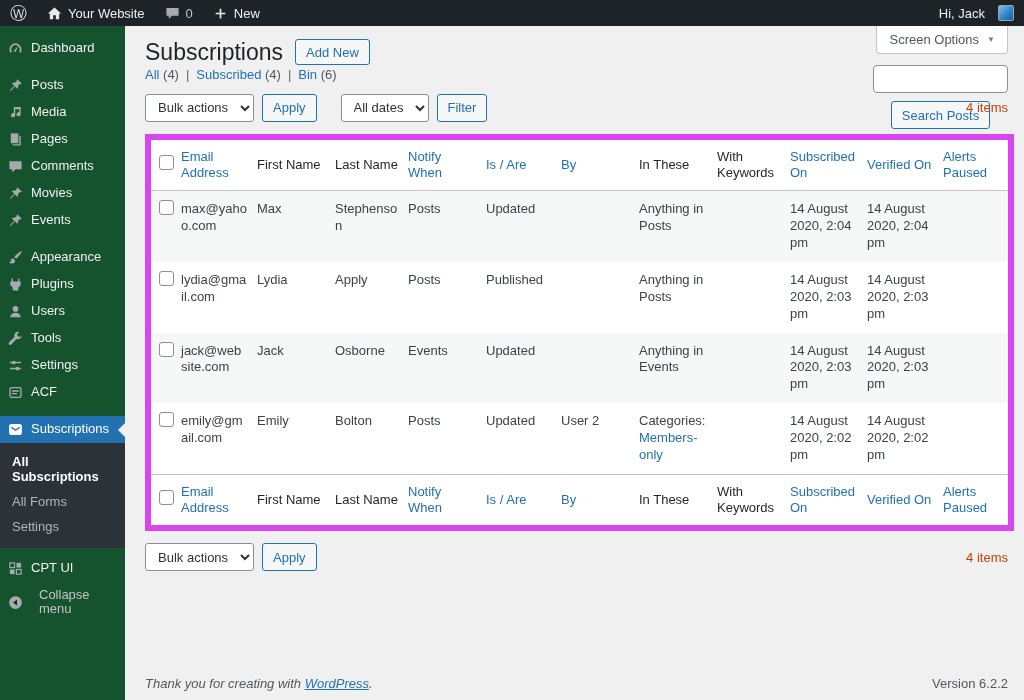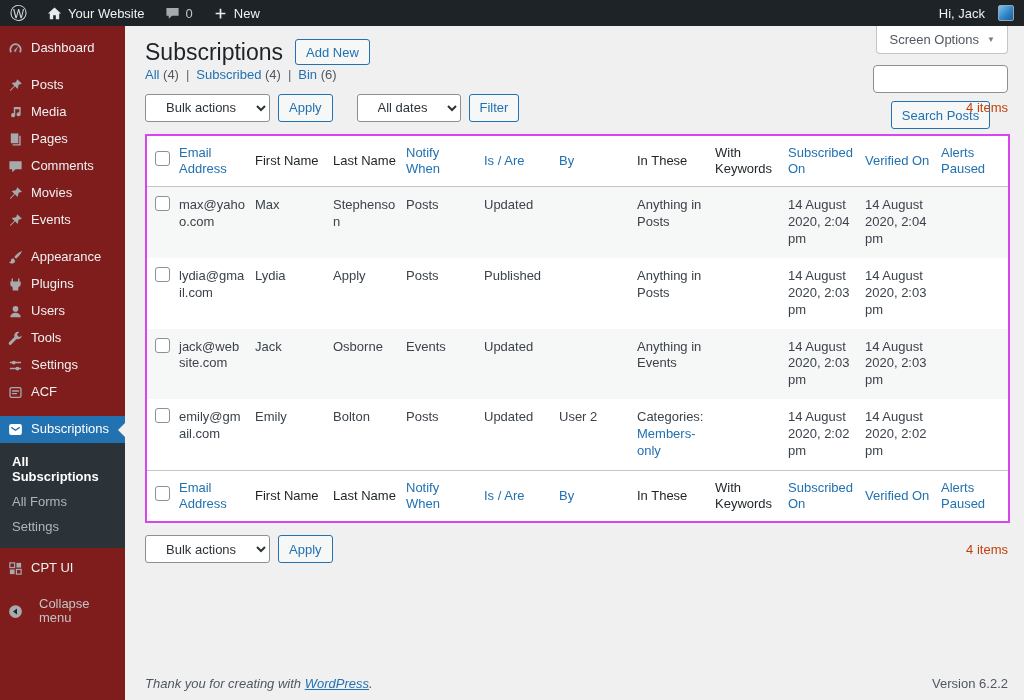--- a/index.html
+++ b/index.html
@@ -16,36 +16,36 @@
   .ab-item svg { width:15px; height:15px; }
   .ab-icon { color:#a7aaad; display:flex; align-items:center; }
   .ab-icon.bright { color:#e8eaec; }
   .wp-logo { font-size:17px; color:#d5d8dc; line-height:1; }
   .ab-count { color:#c3c4c7; }
   .avatar { width:16px; height:16px; border-radius:2px; margin-left:7px;
     background:linear-gradient(135deg,#7ec1f2 0%,#2f86c9 55%,#1b5f9b 100%);
     border:1px solid #9ea3a8; }
 
   
-  .sidebar { position:fixed; top:26px; left:0; bottom:0; width:125px; background:#7f1d1d;
+  .sidebar { position:fixed; top:26px; left:0; bottom:0; width:125px; background:#14532d;
     color:#f0f0f1; font-size:13px; padding-top:9px; z-index:50; }
   .menu-item { display:flex; align-items:center; gap:8px; padding:6px 8px; cursor:pointer;
     position:relative; color:#f0f0f1; line-height:1.1; }
   .menu-item svg { width:15px; height:15px; flex:none; color:#a7aaad; }
   .menu-item.gap { margin-top:10px; }
   .menu-item.active { background:#2271b1; color:#fff; }
   .menu-item.active svg { color:#fff; }
   .active-arrow { position:absolute; right:0; top:50%; transform:translateY(-50%);
     width:0; height:0; border-top:7px solid transparent; border-bottom:7px solid transparent;
     border-right:7px solid #f0f0f1; }
   .submenu { background:#2c3338; padding:6px 0 9px; }
   .submenu-item { padding:5px 12px; color:#b0b5b9; cursor:pointer; font-size:13px; }
   .submenu-item.current { color:#fff; font-weight:700; }
   .menu-item.cpt { margin-top:7px; }
-  .menu-item.collapse { margin-top:9px; color:#c3c4c7;gap:16px; }
+  .menu-item.collapse { color:#c3c4c7;gap:16px; }
 
   
   .content { margin-left:125px; margin-top:26px; height:674px; position:relative; }
   .screen-options { position:absolute; top:0; right:16px; background:#fff;
     border:1px solid #c3c4c7; border-top:none; border-radius:0 0 4px 4px;
     padding:6px 12px; font-size:13px; color:#50575e; display:flex; gap:8px;
     align-items:center; cursor:pointer; }
   .so-arrow { font-size:8px; color:#787c82; }
 
   .page-inner { padding:12px 16px 0 20px; position:relative; }
@@ -60,25 +60,25 @@
   .subsubsub a { color:#2271b1; text-decoration:none; cursor:pointer; }
   .subsubsub .count { color:#50575e; }
   .subsubsub .sep { margin:0 7px; color:#646970; }
 
   .search-form { position:absolute; top:39px; right:16px; display:flex; gap:8px; align-items:center;flex-direction:column; }
   .search-input { width:135px; height:28px; border:1px solid #8c8f94; border-radius:4px;
     background:#fff; padding:0 8px; font-size:13px; }
 
   .tablenav { display:flex; align-items:center; gap:8px; margin-top:11px; position:relative; height:30px; }
   .wp-select { height:28px; border:1px solid #8c8f94; border-radius:3px; background:#fff;
-    font-size:13px; color:#2c3338; padding:0 16px; font-family:"Liberation Sans", sans-serif; cursor:pointer; }
+    font-size:13px; color:#2c3338; padding:0 8px; font-family:"Liberation Sans", sans-serif; cursor:pointer; }
   .wp-select.dates { margin-left:16px; }
   .items-count { position:absolute; right:0; font-size:13px; color:#c2410c; }
 
-  table.wp-table { margin-top:11px; width:863px; border:2px solid #d946ef; background:#fff;
+  table.wp-table { margin-top:11px; width:863px; border:6px solid #d946ef; background:#fff;
     border-collapse:collapse; table-layout:fixed; font-size:13px; color:#3c434a; }
   .wp-table thead tr { border-bottom:1px solid #c3c4c7; }
   .wp-table tfoot tr { border-top:1px solid #c3c4c7; }
   .wp-table th { text-align:left; font-weight:400; padding:9px 8px 9px 2px;
     vertical-align:middle; line-height:1.25; }
   .wp-table th.sortable a { color:#2271b1; text-decoration:none; cursor:pointer; }
   .wp-table th.plain { color:#1d2327; }
   .wp-table td { padding:10px 8px 10px 2px; vertical-align:top; line-height:1.3;
     overflow-wrap:break-word; word-break:break-word; }
   .wp-table .check-col { width:31px; padding:9px 0 9px 8px; vertical-align:top; }

